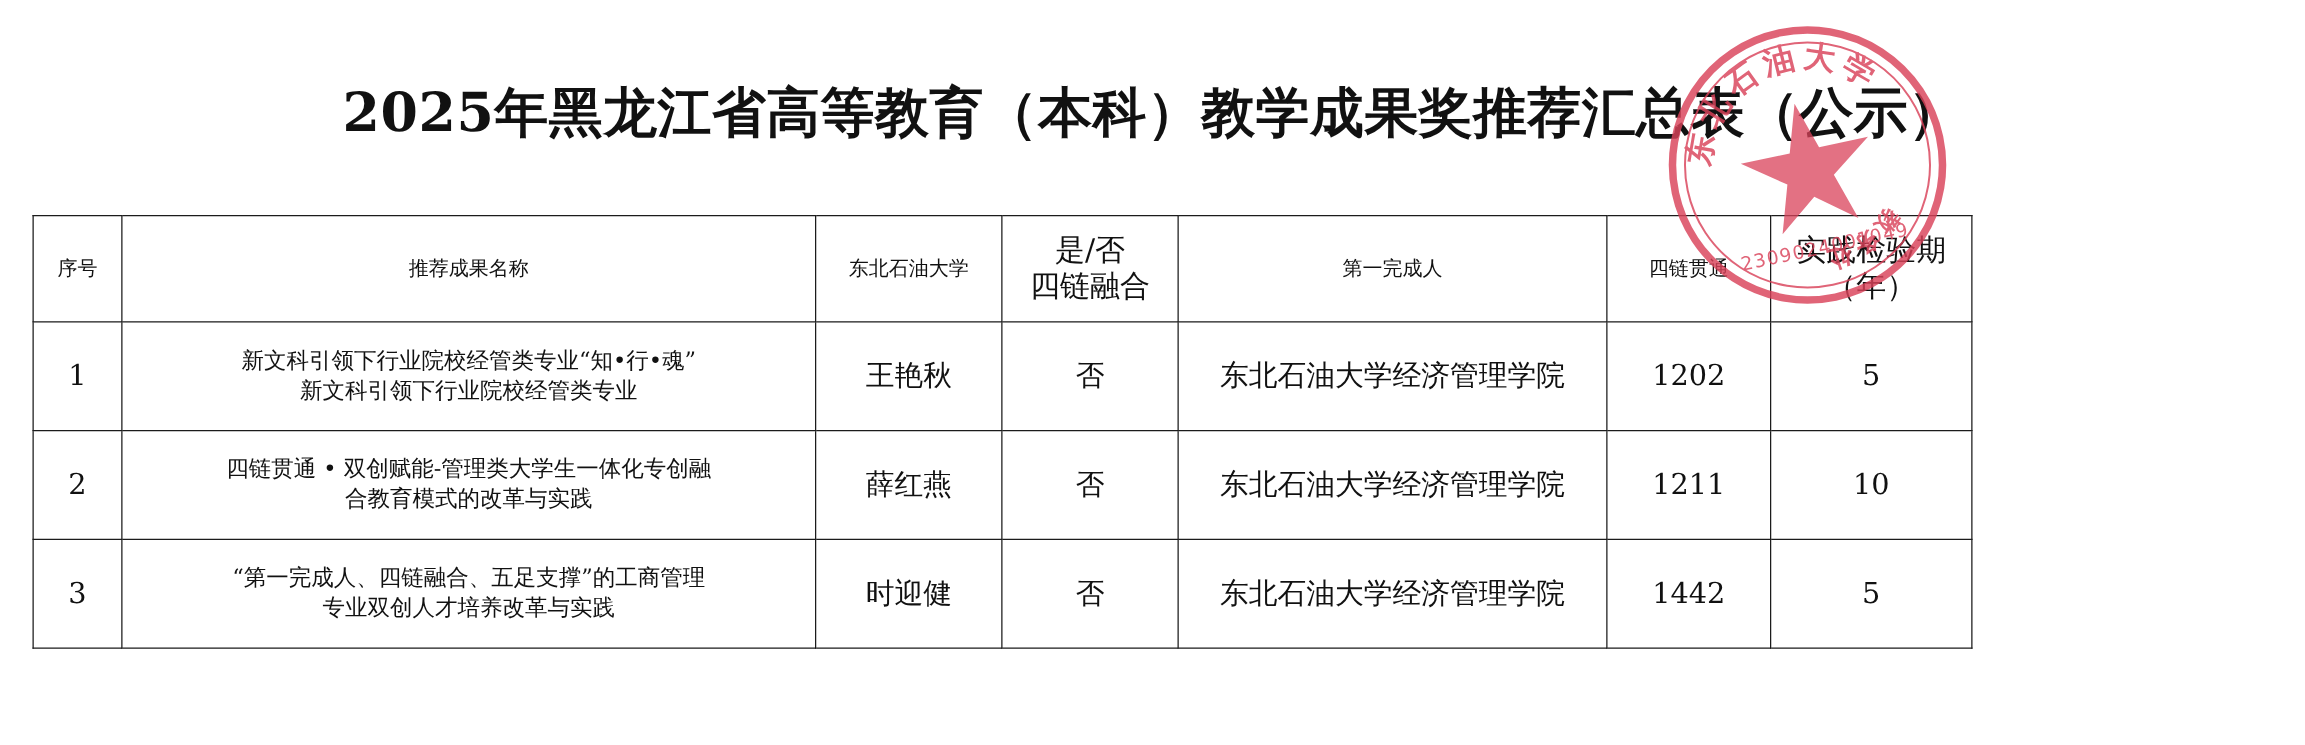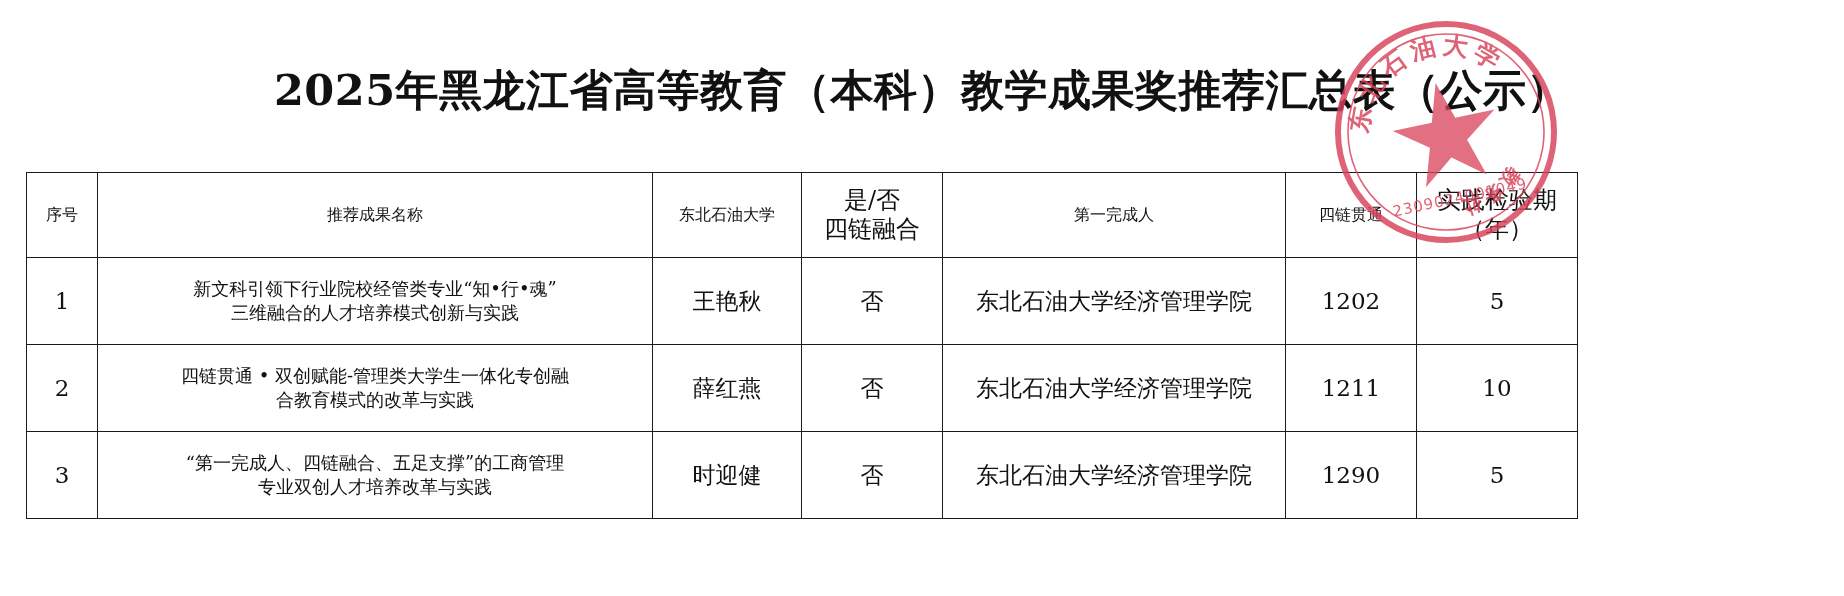--- a/index.html
+++ b/index.html
@@ -139,21 +139,21 @@
             <span>实践检验期</span><br>
             <span>（年）</span>
           </td>
         </tr>
       </thead>
       <tbody>
         <tr>
           <td class="col-seq">1</td>
           <td class="col-name">
             <span class="name-inner nowrap">新文科引领下行业院校经管类专业“知•行•魂”</span>
-            <span class="name-inner">三维融合的人才培养模式创新与实践</span>
+            <span class="name-inner">新文科引领下行业院校经管类专业</span>
           </td>
           <td class="col-first">王艳秋</td>
           <td class="col-leader">否</td>
           <td class="col-unit">东北石油大学经济管理学院</td>
           <td class="col-code">1202</td>
           <td class="col-period">5</td>
         </tr>
         <tr>
           <td class="col-seq">2</td>
           <td class="col-name">
@@ -168,20 +168,20 @@
         </tr>
         <tr>
           <td class="col-seq">3</td>
           <td class="col-name">
             <span class="name-inner nowrap">“第一完成人、四链融合、五足支撑”的工商管理</span>
             <span class="name-inner">专业双创人才培养改革与实践</span>
           </td>
           <td class="col-first">时迎健</td>
           <td class="col-leader">否</td>
           <td class="col-unit">东北石油大学经济管理学院</td>
-          <td class="col-code">1290</td>
+          <td class="col-code">1442</td>
           <td class="col-period">5</td>
         </tr>
       </tbody>
     </table>
   </div>
 
 </div>
 
 </body></html>

